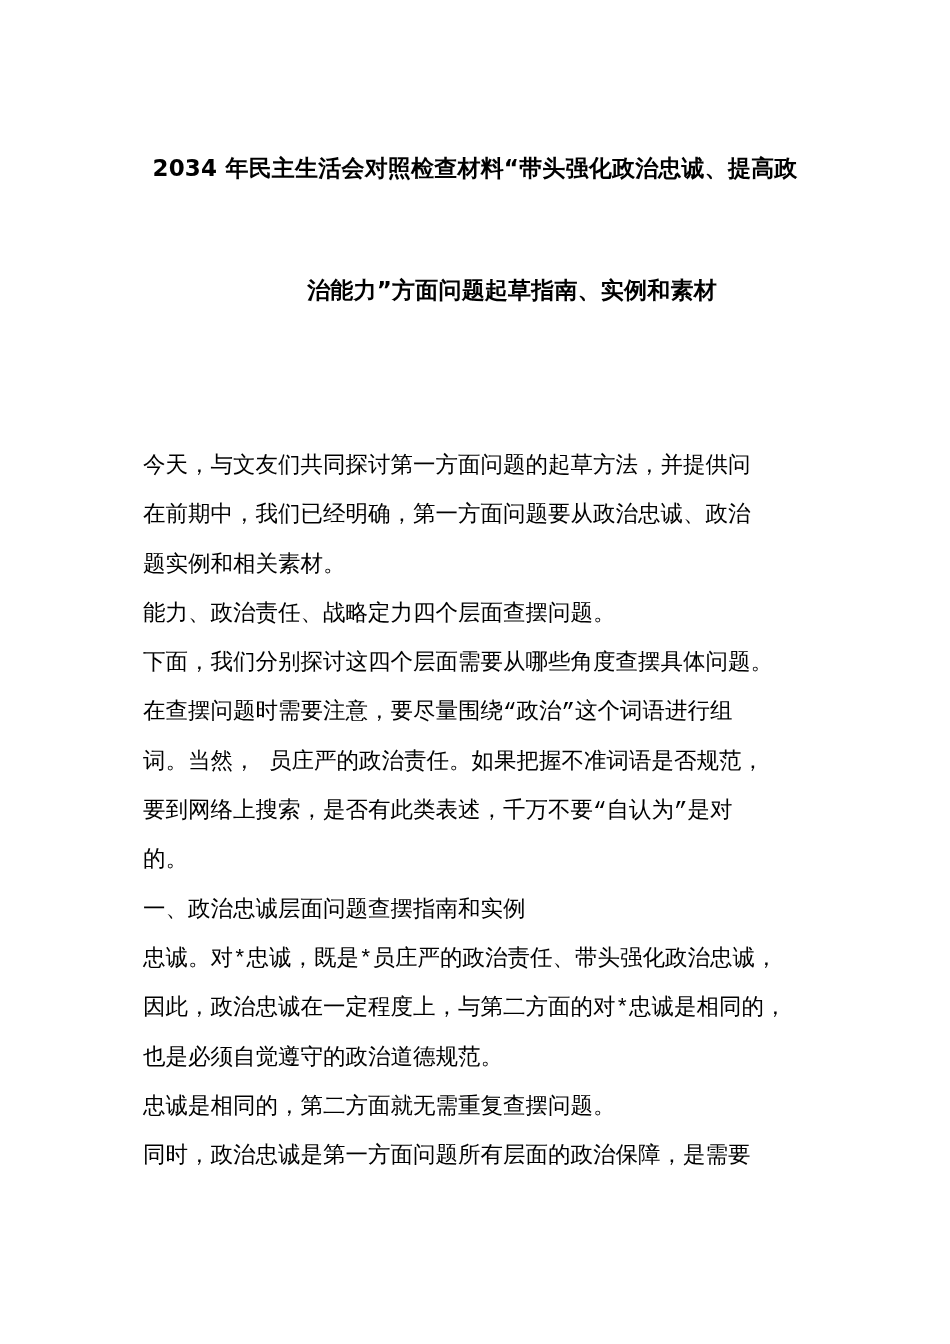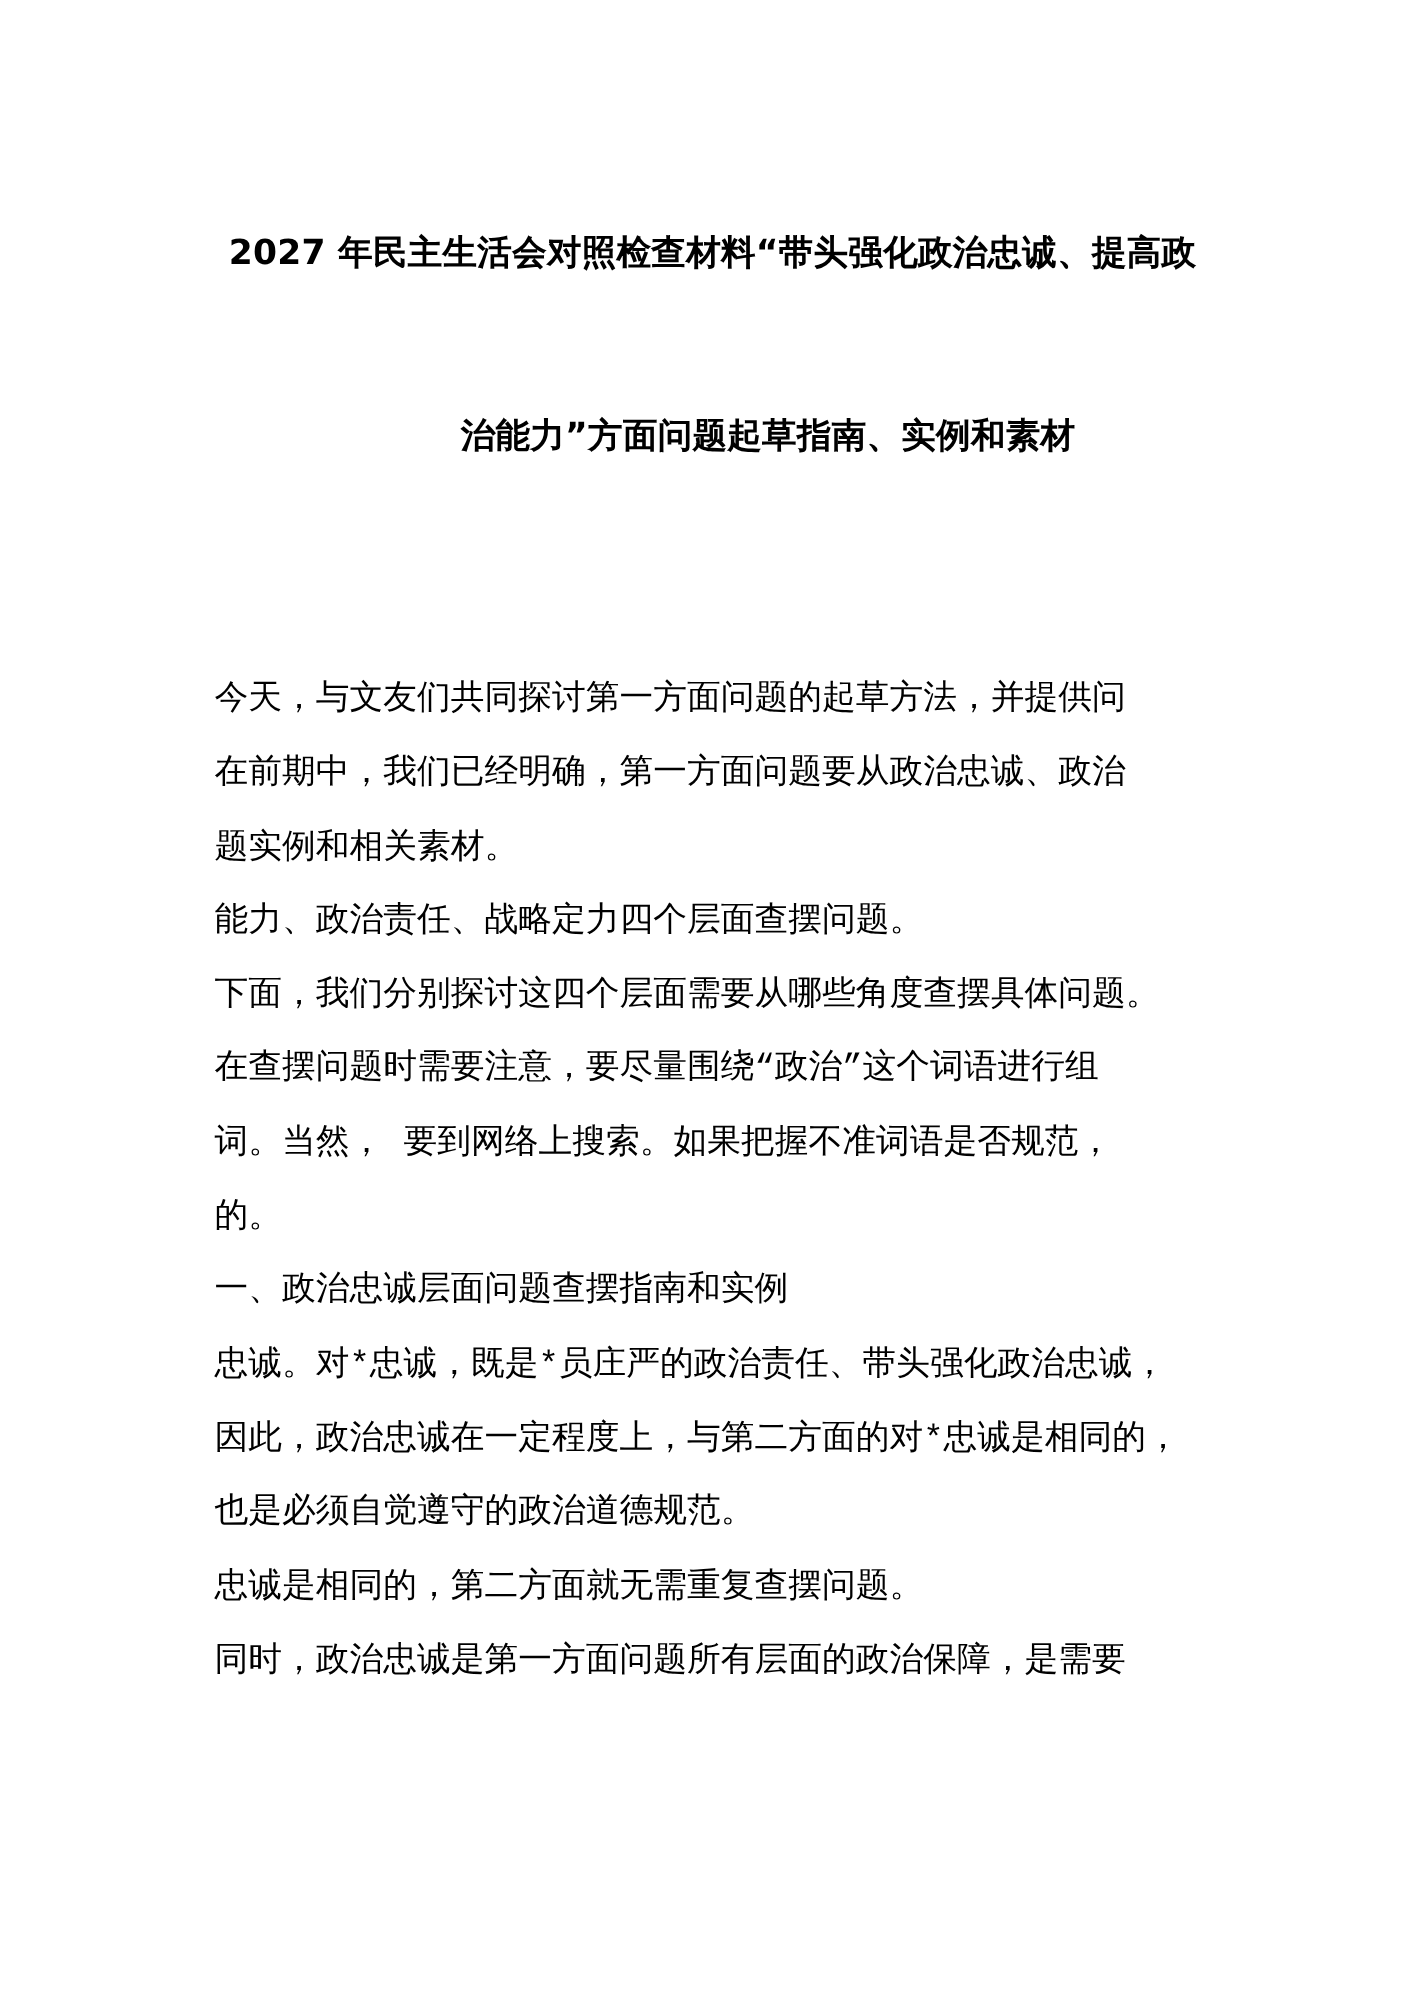--- a/index.html
+++ b/index.html
@@ -47,31 +47,32 @@
       display: block;
       white-space: nowrap;
       height: 49.3px;
       font-family: Liberation Mono, monospace;
     }
   </style>
 </head>
 <body>
 
 <div class="page">
-  <div class="title-line l1">2027 年民主生活会对照检查材料“带头强化政治忠诚、提高政</div>
+  <div class="title-line l1">2034 年民主生活会对照检查材料“带头强化政治忠诚、提高政</div>
   <div class="title-line l2">治能力”方面问题起草指南、实例和素材</div>
 
   <div class="body-text">
     <span class="line">今天，与文友们共同探讨第一方面问题的起草方法，并提供问</span>
     <span class="line">在前期中，我们已经明确，第一方面问题要从政治忠诚、政治</span>
     <span class="line">题实例和相关素材。</span>
     <span class="line">能力、政治责任、战略定力四个层面查摆问题。</span>
     <span class="line">下面，我们分别探讨这四个层面需要从哪些角度查摆具体问题。</span>
     <span class="line">在查摆问题时需要注意，要尽量围绕“政治”这个词语进行组</span>
-    <span class="line">词。当然，  要到网络上搜索。如果把握不准词语是否规范，</span>
+    <span class="line">词。当然，  员庄严的政治责任。如果把握不准词语是否规范，</span>
+    <span class="line">要到网络上搜索，是否有此类表述，千万不要“自认为”是对</span>
     <span class="line">的。</span>
     <span class="line">一、政治忠诚层面问题查摆指南和实例</span>
     <span class="line">忠诚。对*忠诚，既是*员庄严的政治责任、带头强化政治忠诚，</span>
     <span class="line">因此，政治忠诚在一定程度上，与第二方面的对*忠诚是相同的，</span>
     <span class="line">也是必须自觉遵守的政治道德规范。</span>
     <span class="line">忠诚是相同的，第二方面就无需重复查摆问题。</span>
     <span class="line">同时，政治忠诚是第一方面问题所有层面的政治保障，是需要</span>
   </div>
 </div>
 

